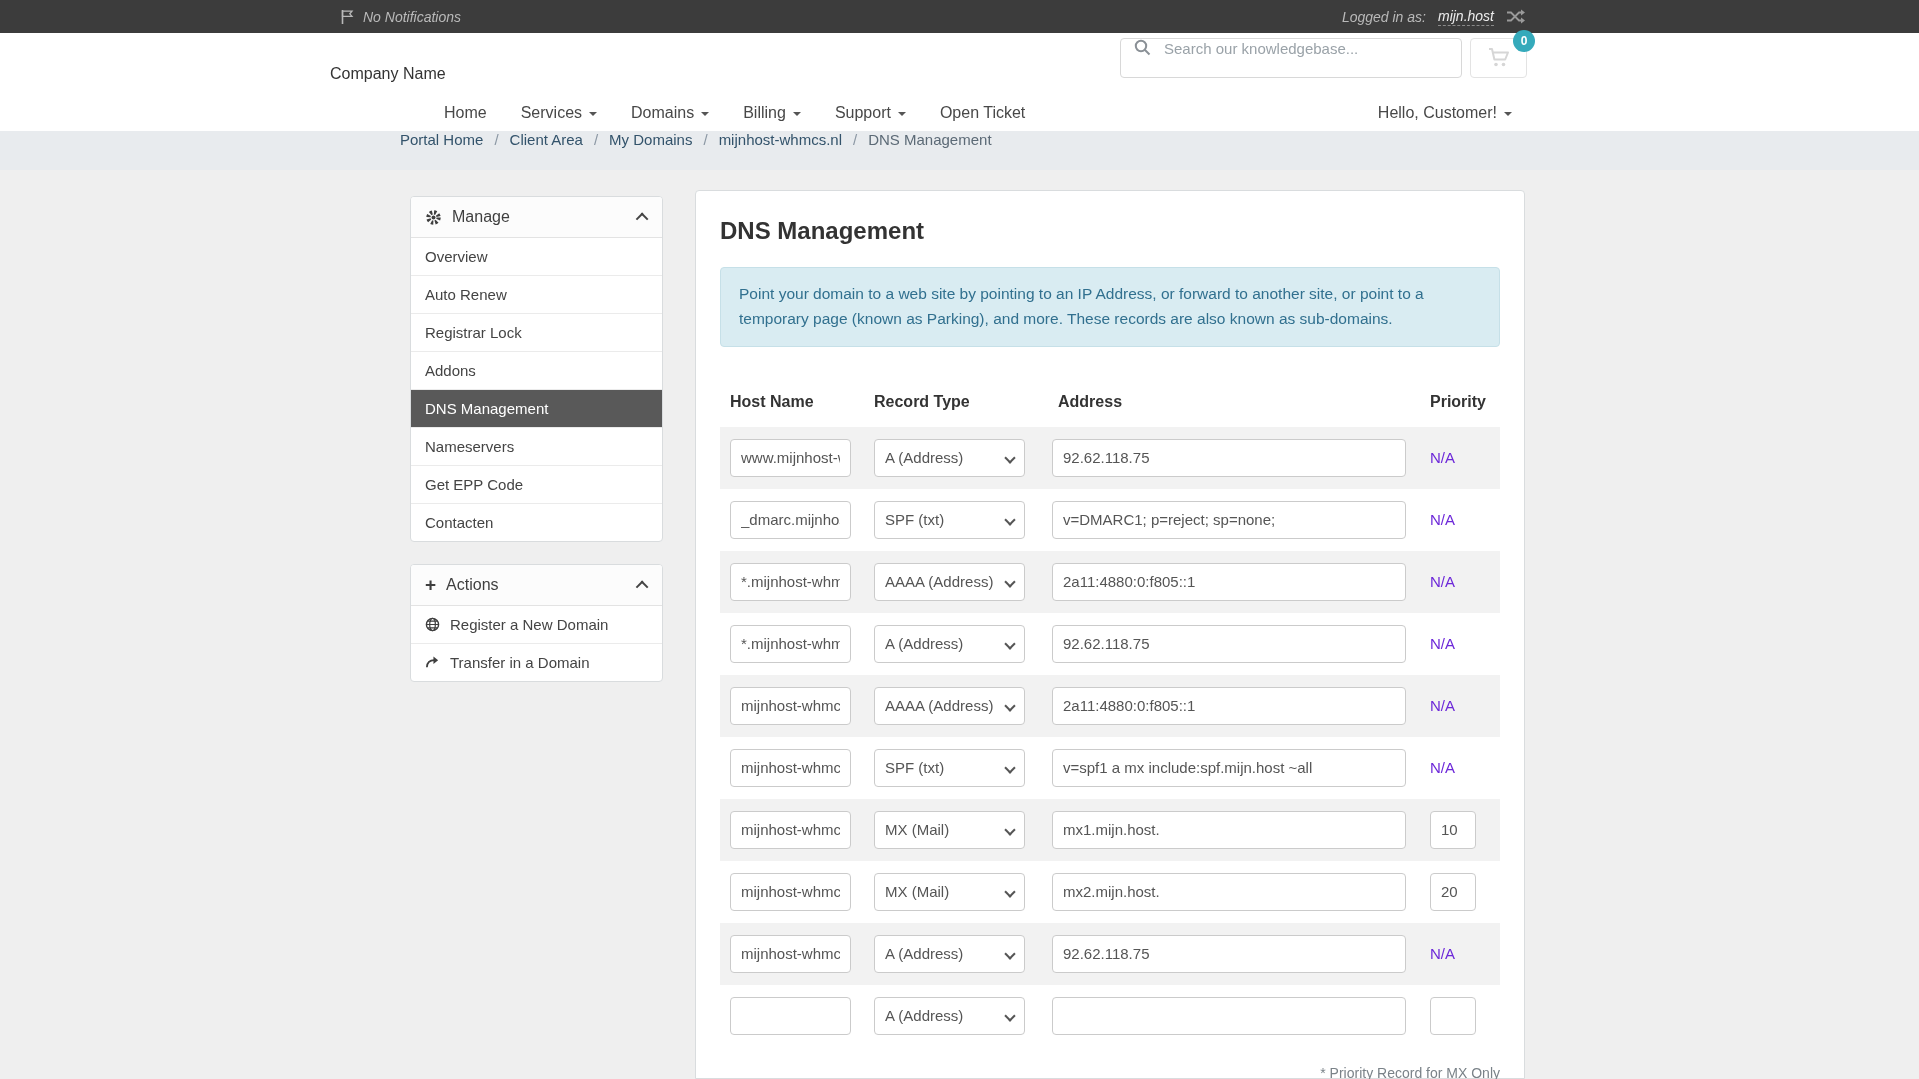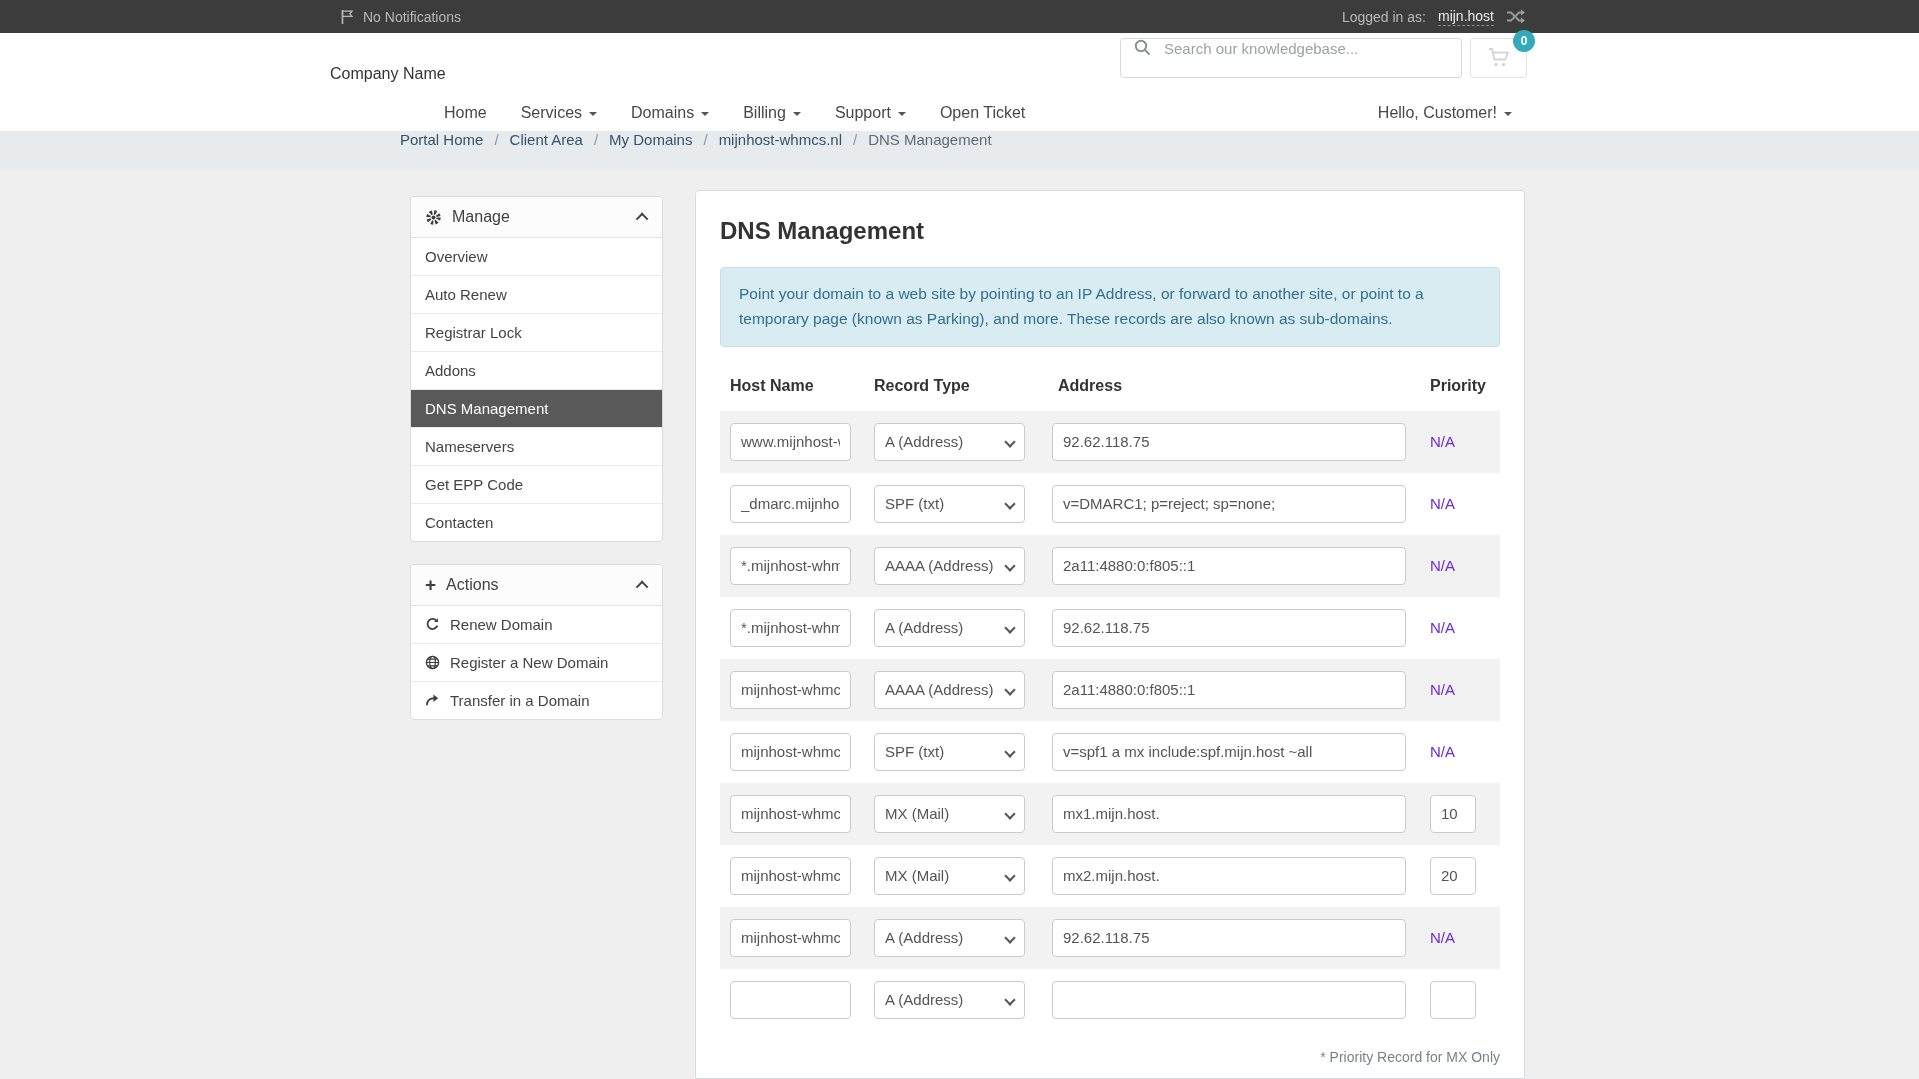--- a/index.html
+++ b/index.html
@@ -6,21 +6,21 @@
   html,body { margin:0; padding:0; }
   body {
     width:1919px; height:1079px; overflow:hidden;
     font-family:"Liberation Sans", sans-serif;
     background:#ffffff; color:#444;
   }
 
   
   .topbar {
     height:33px; background:#3c3c3c; display:flex; align-items:center;
-    padding:0 394px 0 340px; color:#b9b9b9; font-size:14px;
+    padding:0 394px 0 340px; color:#b9b9b9; font-size:14px;font-style:italic;
   }
   .topbar-left { display:flex; align-items:center; gap:8px; }
   .topbar-right { margin-left:auto; display:flex; align-items:center; gap:12px; }
   .topbar-user { color:#ececec; border-bottom:1px dashed #8a8a8a; padding-bottom:1px; cursor:pointer; }
 
   
   .header { position:relative; height:67px; background:#fff; }
   .company { position:absolute; left:330px; top:32px; font-size:16px; color:#333; }
   .searchbox {
     position:absolute; left:1120px; top:5px; width:342px; height:40px;
@@ -95,21 +95,21 @@
   
   .main-card {
     position:absolute; left:695px; top:20px; width:830px; height:889px;
     background:#fff; border:1px solid #d9dcde; border-radius:4px 4px 0 0;
     padding:24px;
   }
   .page-title { font-size:24px; color:#333; margin:2px 0 22px; }
   .alert-info {
     background:#d9ecf2; border:1px solid #c6e0e8; border-radius:4px;
     color:#31708f; font-size:15.5px; line-height:1.6; padding:14px 18px;
-    margin-bottom:20px;
+    margin-bottom:36px;
   }
 
   .dns-table { width:100%; }
   .thead, .trow {
     display:grid; grid-template-columns:144px 178px 378px 1fr; align-items:center;
   }
   .thead { font-size:16px; font-weight:bold; color:#333; padding:10px 0 16px; }
   .thead > div, .cell { padding-left:10px; }
   .trow { padding:12px 0; }
   .trow.striped { background:#f2f2f2; }
@@ -245,27 +245,20 @@
     </div>
 
     <div class="panel">
       <div class="panel-head">
         <span class="plus-glyph">+</span>
         <span>Actions</span>
         <span class="chevron-up"></span>
       </div>
       <div class="panel-item action-item">
         <svg class="icon" width="15" height="15" viewBox="0 0 16 16">
-          <path d="M13.2 9.2A5.4 5.4 0 1 1 12.6 4.4" stroke="#3f3f3f" stroke-width="1.9" fill="none"></path>
-          <path d="M13.8 1.2v4.2H9.6z" fill="#3f3f3f"></path>
-        </svg>
-        <span>Renew Domain</span>
-      </div>
-      <div class="panel-item action-item">
-        <svg class="icon" width="15" height="15" viewBox="0 0 16 16">
           <circle cx="8" cy="8" r="6.5" stroke="#3f3f3f" stroke-width="1.5" fill="none"></circle>
           <ellipse cx="8" cy="8" rx="3" ry="6.5" stroke="#3f3f3f" stroke-width="1.3" fill="none"></ellipse>
           <path d="M1.5 8h13M2.5 4.5h11M2.5 11.5h11" stroke="#3f3f3f" stroke-width="1.3" fill="none"></path>
         </svg>
         <span>Register a New Domain</span>
       </div>
       <div class="panel-item action-item">
         <svg class="icon" width="15" height="15" viewBox="0 0 16 16">
           <path d="M2 13c.3-5.5 4-7.5 8-7.5" stroke="#3f3f3f" stroke-width="1.9" fill="none"></path>
           <path d="M9 1.5l5 4-5 4z" fill="#3f3f3f"></path>

